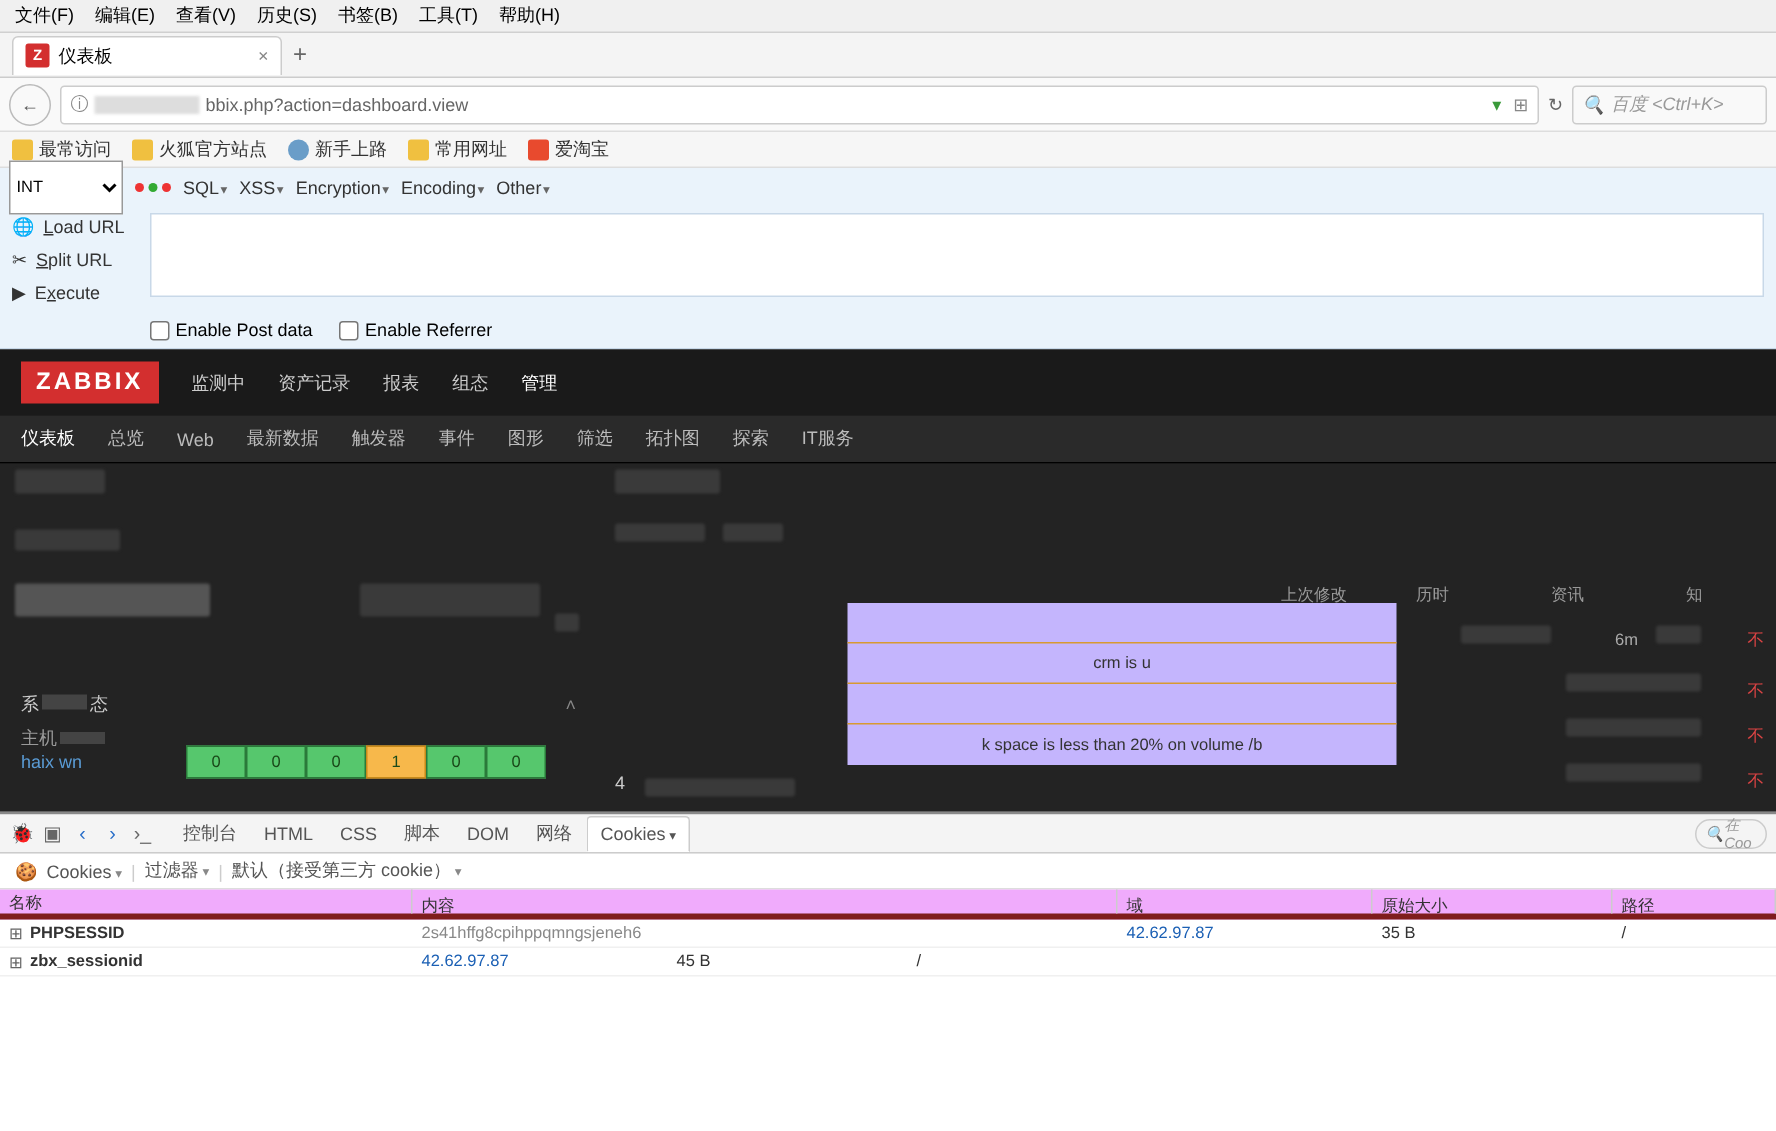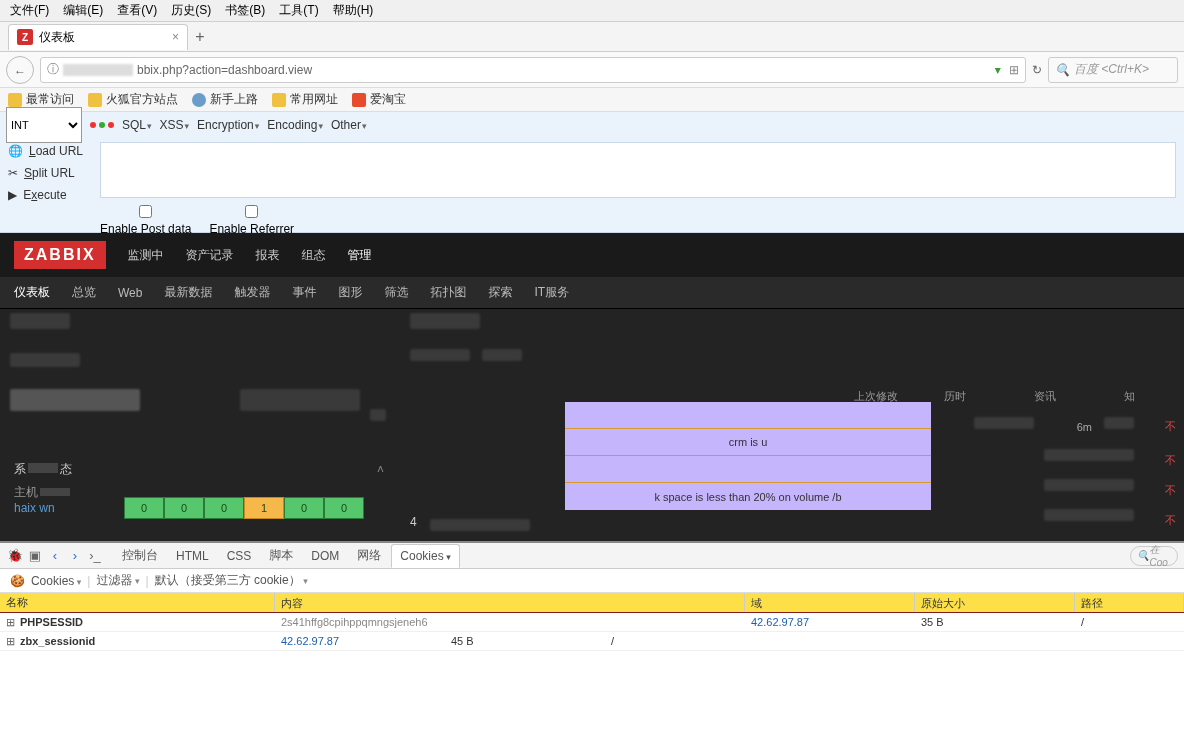--- a/index.html
+++ b/index.html
@@ -35,21 +35,21 @@
 .hb-dots { display:flex; gap:3px; }
 .hb-dot { width:6px; height:6px; border-radius:50%; }
 .hb-menu { color: #333; cursor: pointer; }
 .hb-menu::after { content:"▾"; font-size:9px; margin-left:1px; color:#666; }
 .hb-mid { display: flex; }
 .hb-left { width: 100px; padding: 6px 8px; display: flex; flex-direction: column; gap: 8px; }
 .hb-left-btn { display: flex; align-items: center; gap: 6px; color: #333; cursor: pointer; }
 .hb-left-btn .underline { text-decoration: underline; }
 .hb-textarea { flex: 1; margin: 4px 8px 4px 0; height: 56px; background: #fff; border: 1px solid #c8d8e8; }
 .hb-bottom { height: 24px; display: flex; align-items: center; padding-left: 100px; gap: 18px; }
-.hb-check { display: flex; align-items: center; gap: 4px; flex-direction: column; }
+.hb-check { display: flex; align-items: center; gap: 4px; }
 
 .zabbix { background: #0f0f0f; color: #ddd; }
 .zb-top { height: 44px; display: flex; align-items: center; padding: 0 14px; gap: 22px; background: #1a1a1a; }
 .zb-logo { background: #d32f2f; color: #fff; font-weight: bold; letter-spacing: 2px; padding: 5px 10px; font-size: 16px; }
 .zb-nav a { color: #ccc; cursor: pointer; }
 .zb-nav a.active { color: #fff; }
 .zb-sub { height: 32px; display: flex; align-items: center; padding: 0 14px; gap: 22px; background: #2a2a2a; border-bottom: 1px solid #000; }
 .zb-sub a { color: #bbb; cursor: pointer; font-size: 12px; }
 .zb-sub a.active { color: #fff; }
 
@@ -77,21 +77,21 @@
 .dt-tabs { height: 26px; display: flex; align-items: center; padding: 0 6px; gap: 2px; border-bottom: 1px solid #ccc; background: #f4f4f4; }
 .dt-icon { width: 18px; height: 18px; display:flex; align-items:center; justify-content:center; color:#666; cursor:pointer; font-size:13px; }
 .dt-tab { padding: 4px 8px; color: #555; cursor: pointer; }
 .dt-tab.active { background: #fff; border: 1px solid #ccc; border-bottom: 1px solid #fff; border-radius: 3px 3px 0 0; }
 .dt-tab.active::after { content:" ▾"; font-size:9px; }
 .dt-search { margin-left:auto; width:48px; height:20px; border:1px solid #ccc; border-radius:10px; display:flex; align-items:center; padding:0 6px; color:#999; font-size:10px; font-style:italic; }
 
 .dt-sub { height: 24px; display: flex; align-items: center; padding: 0 10px; gap: 6px; border-bottom: 1px solid #ddd; color:#555; }
 .dt-sub .drop::after { content:" ▾"; font-size:9px; color:#888; }
 
-.dt-header { height: 20px; display: flex; background: #fde047; border-bottom: 1px solid #7f1d1d; font-size: 11px; color:#333; }
+.dt-header { height: 20px; display: flex; background: #f0abfc; border-bottom: 4px solid #7f1d1d; font-size: 11px; color:#333; }
 .dt-header div { padding: 3px 6px; border-right: 1px solid #ccc; }
 .dt-row { height: 19px; display: flex; align-items: center; font-size: 11px; color:#333; border-bottom:1px solid #f0f0f0; }
 .dt-row div { padding: 2px 6px; }
 .col-name { width: 275px; display:flex; align-items:center; gap:4px; }
 .col-content { width: 470px; }
 .col-domain { width: 170px; color:#1a5fb4; }
 .col-size { width: 160px; }
 .col-path { flex:1; }
 .expand { width:10px; color:#666; }
 .highlight-box { border:1px solid #d44; color:#888; display:inline-block; padding:0 2px; }

